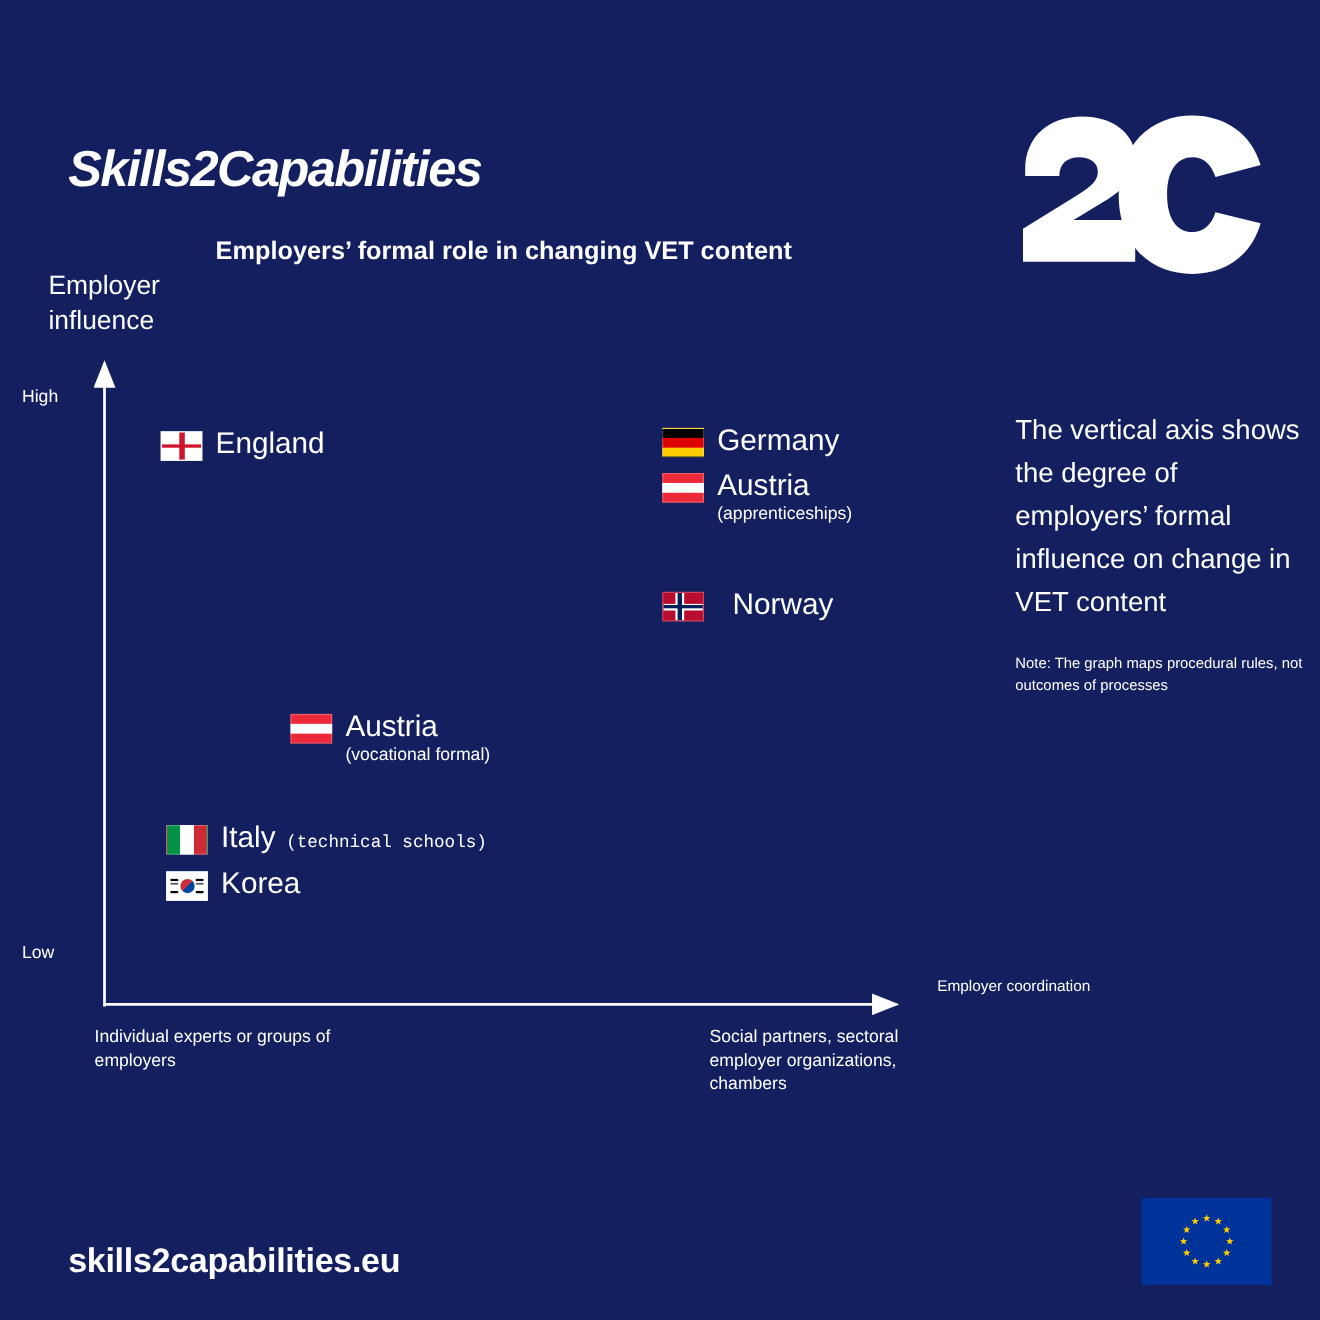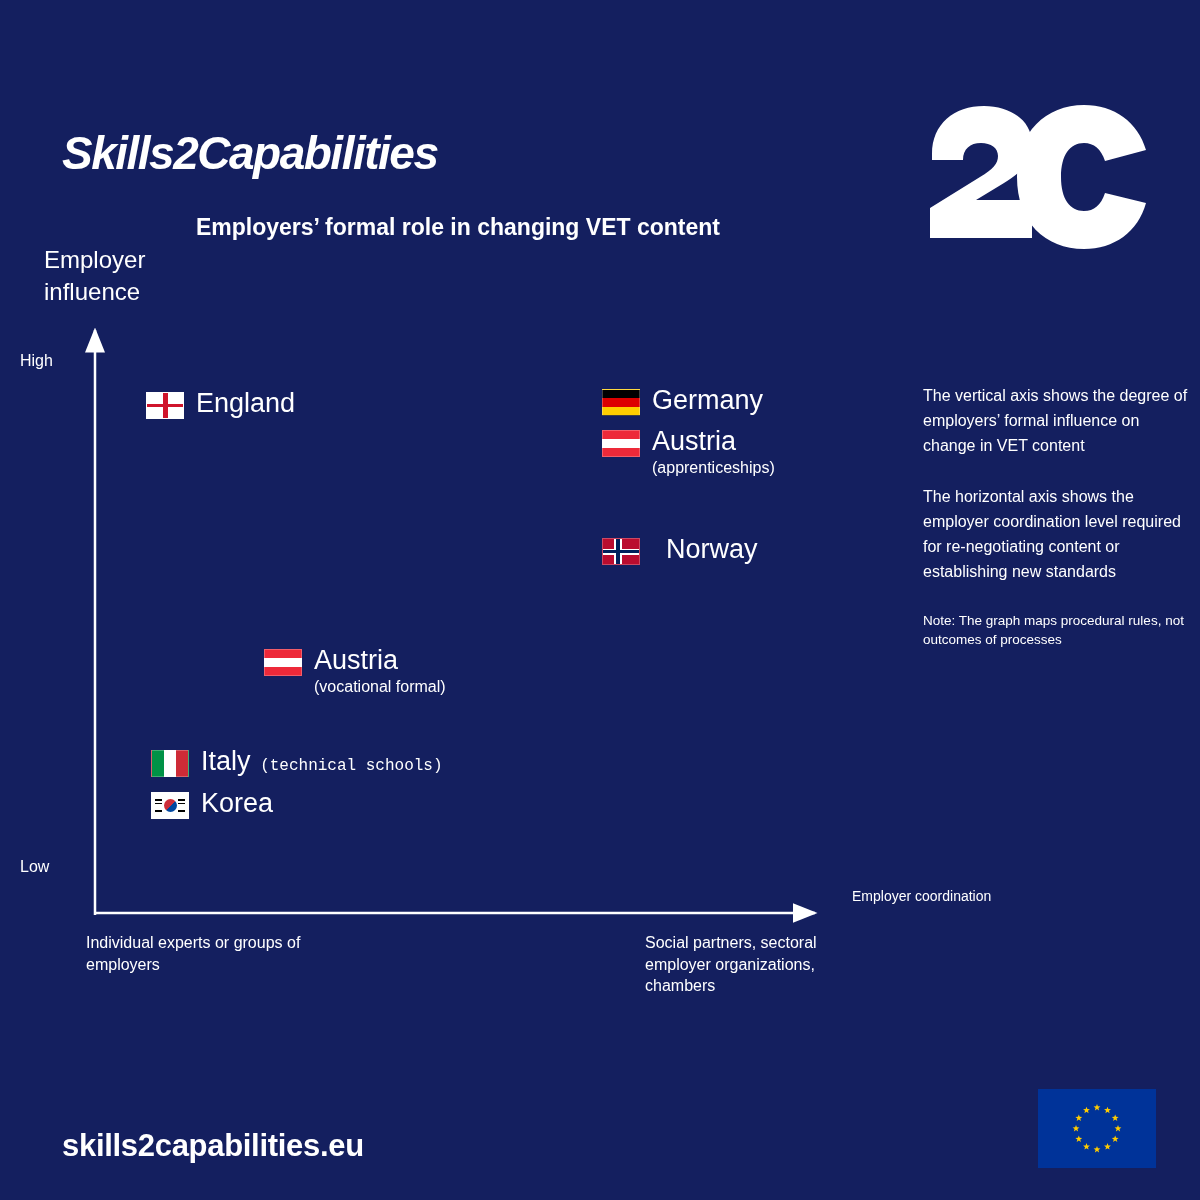--- a/index.html
+++ b/index.html
@@ -178,22 +178,22 @@
   }
 
   
   .notes {
     position: absolute;
     left: 923px;
     top: 372px;
     width: 270px;
   }
   .notes p {
-    margin: 12px 0 26px 0;
-    font-size: 16px;
+    margin: 0 0 26px 0;
+    font-size: 25px;
     line-height: 1.56;
   }
   .notes .small {
     font-size: 13.5px;
     line-height: 1.45;
     margin: 0;
   }
 
   
   .site {
@@ -315,21 +315,20 @@
         <span class="bar" style="right:3px;bottom:6px"></span>
       </div>
       <div class="txt">
         <div class="name">Korea</div>
       </div>
     </div>
   </div>
 
 <div class="notes">
   <p>The vertical axis shows the degree of employers’ formal influence on change in VET content</p>
-  <p>The horizontal axis shows the employer coordination level required for re-negotiating content or establishing new standards</p>
   <p class="small">Note: The graph maps procedural rules, not outcomes of processes</p>
 </div>
 
 <div class="site">skills2capabilities.eu</div>
 
 <div class="eu">
   <div class="eu-flag">
     <svg viewBox="0 0 118 79" width="118" height="79" aria-hidden="true">
       <g fill="#ffcc00" id="eu-stars">
           <path d="M59.00,14.90L59.89,17.28L62.42,17.39L60.44,18.97L61.12,21.41L59.00,20.01L56.88,21.41L57.56,18.97L55.58,17.39L58.11,17.28Z"></path>

